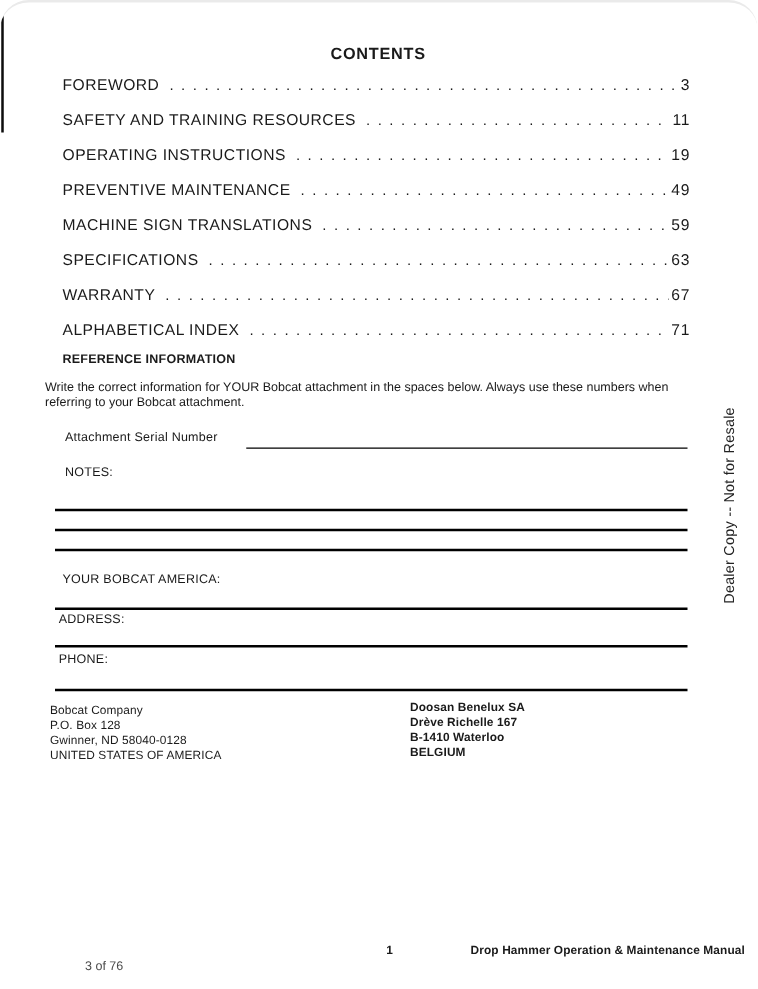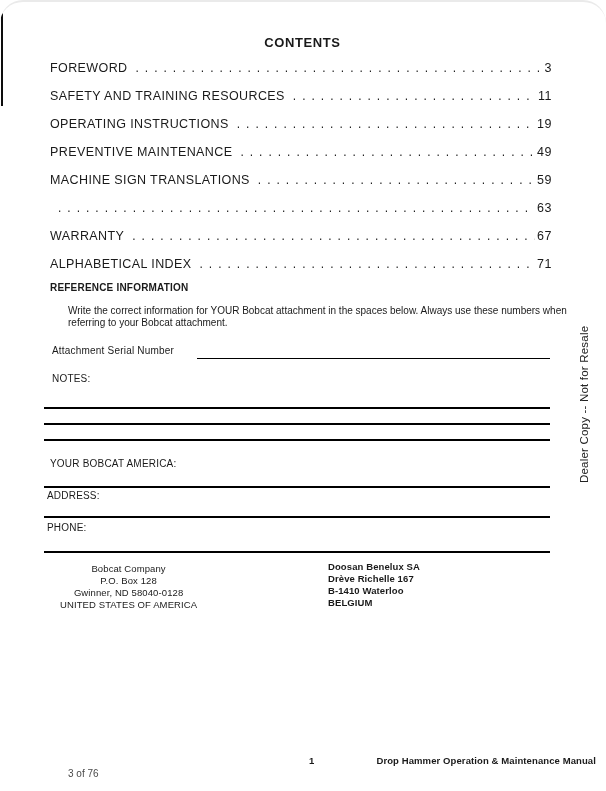--- a/index.html
+++ b/index.html
@@ -54,21 +54,21 @@
   .toc-page { letter-spacing: 0.5px; }
   .ref-heading {
     position: absolute;
     top: 280px; left: 50px;
     font-size: 10px;
     font-weight: bold;
     letter-spacing: 0.2px;
   }
   .ref-body {
     position: absolute;
-    top: 303px; left: 68px; width: 508px;
+    top: 303px; left: 36px; width: 508px;
     margin: 0;
     font-size: 10px;
     line-height: 12px;
   }
   .field-label {
     position: absolute;
     font-size: 10px;
     letter-spacing: 0.2px;
     white-space: nowrap;
   }
@@ -88,21 +88,21 @@
   .rule-notes-3 { top: 437px; left: 44px; width: 506px; }
   .rule-dealer  { top: 484px; left: 44px; width: 506px; }
   .rule-address { top: 514px; left: 44px; width: 506px; }
   .rule-phone   { top: 549px; left: 44px; width: 506px; }
   .addr-block {
     position: absolute;
     font-size: 9.5px;
     line-height: 12px;
     letter-spacing: 0.1px;
   }
-  .addr-left  { top: 561px; left: 60px; text-align: center; }
+  .addr-left  { top: 561px; left: 40px; }
   .addr-right { top: 559px; left: 328px; font-weight: bold; }
   .watermark {
     position: absolute;
     left: 578px; top: 481px;
     transform: rotate(-90deg);
     transform-origin: 0 0;
     white-space: nowrap;
     font-size: 11.5px;
     color: #222222;
     letter-spacing: 0.2px;
@@ -156,20 +156,21 @@
         <span class="toc-label">PREVENTIVE MAINTENANCE</span>
         <span class="toc-leader">..........................................................................................</span>
         <span class="toc-page">49</span>
       </div>
       <div class="toc-row">
         <span class="toc-label">MACHINE SIGN TRANSLATIONS</span>
         <span class="toc-leader">..........................................................................................</span>
         <span class="toc-page">59</span>
       </div>
       <div class="toc-row">
+        <span class="toc-label">SPECIFICATIONS</span>
         <span class="toc-leader">..........................................................................................</span>
         <span class="toc-page">63</span>
       </div>
       <div class="toc-row">
         <span class="toc-label">WARRANTY</span>
         <span class="toc-leader">..........................................................................................</span>
         <span class="toc-page">67</span>
       </div>
       <div class="toc-row">
         <span class="toc-label">ALPHABETICAL INDEX</span>

